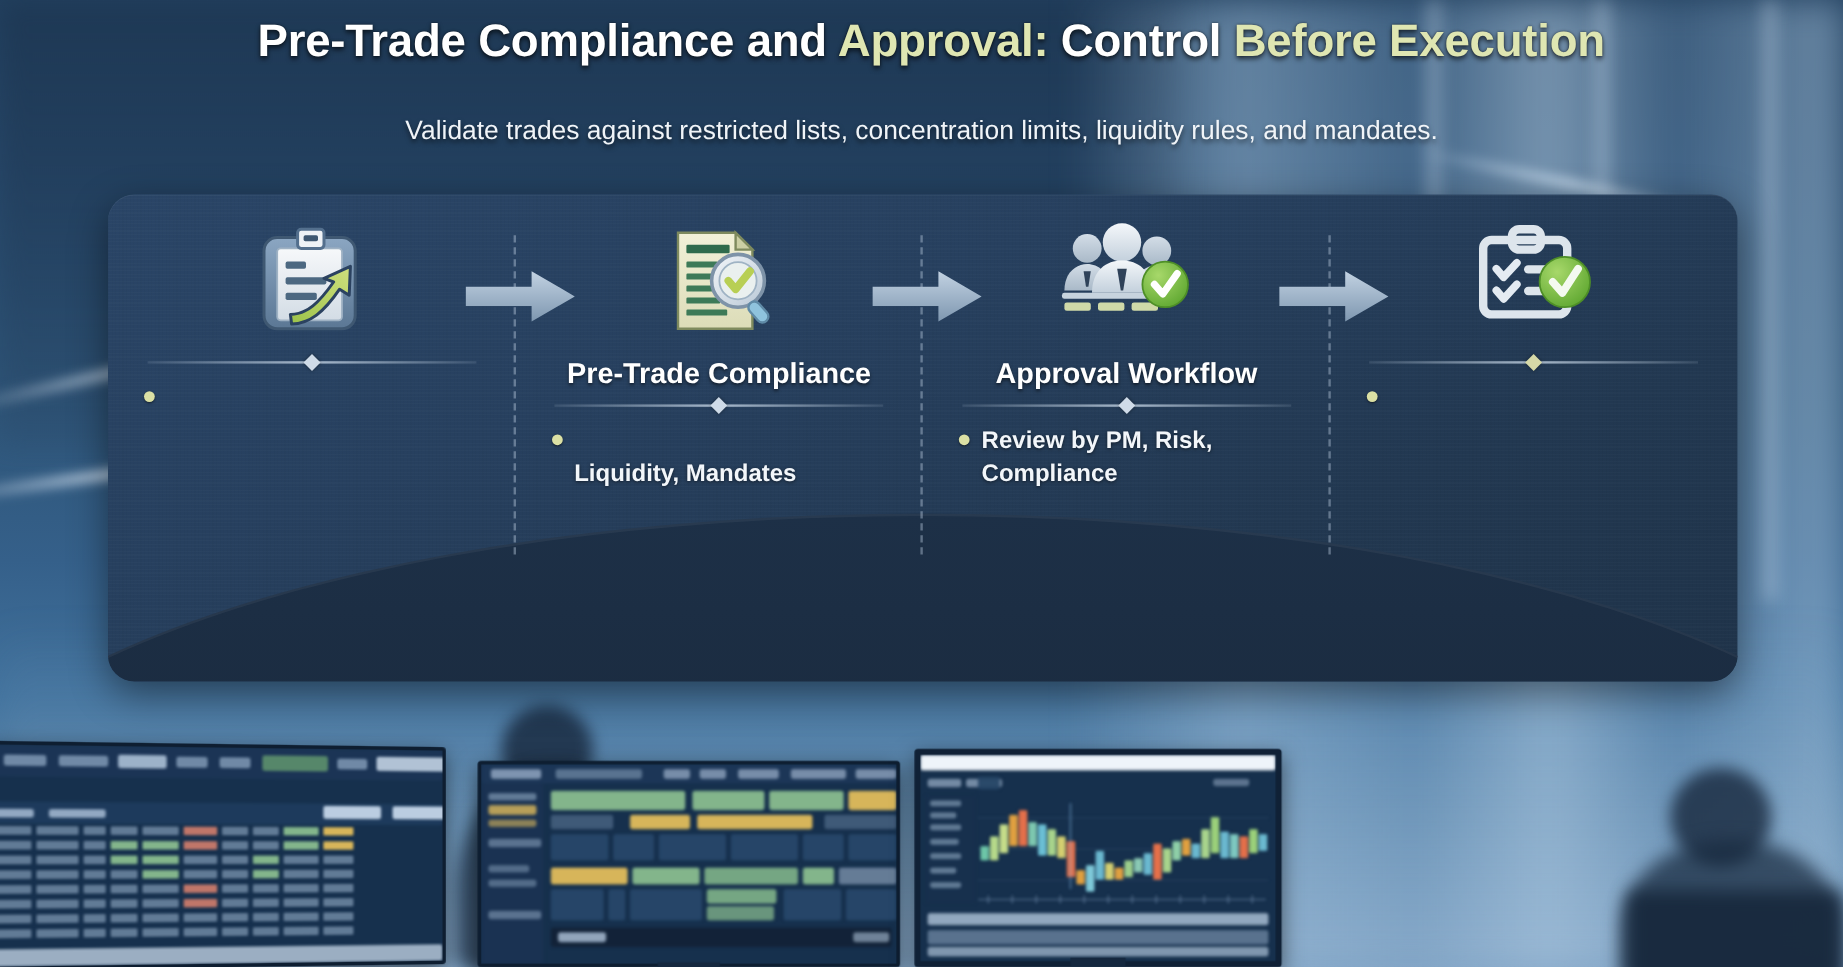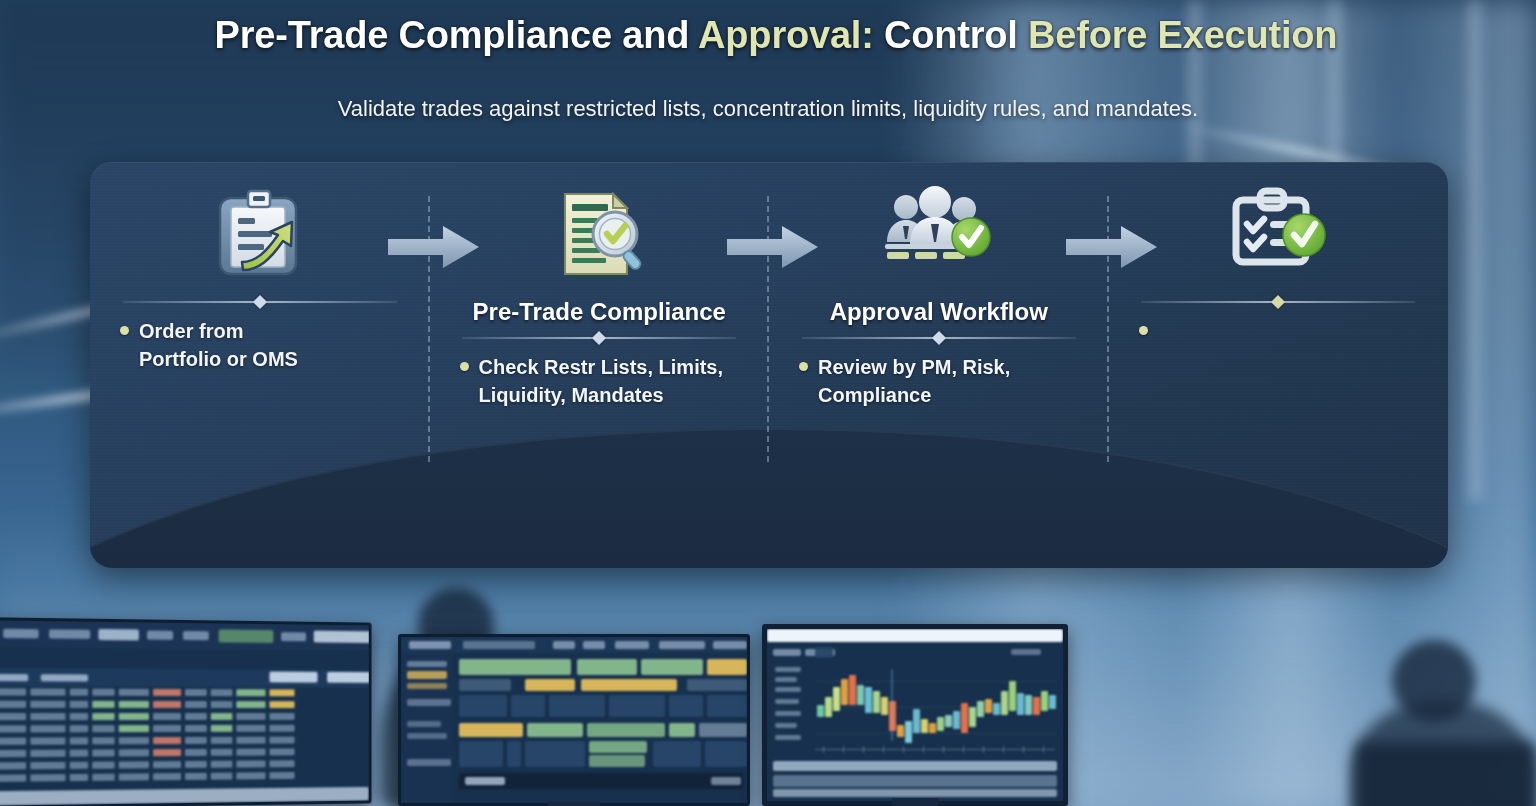--- a/index.html
+++ b/index.html
@@ -498,24 +498,20 @@
           <rect x="30" y="62" width="26" height="6" rx="1.5" fill="#4c6881"></rect>
           <path d="M34 80 C48 80 58 70 70 53 L62 50 L84 40 L83 64 L75 59 C62 78 50 88 35 88 Z" fill="url(#g1c)" stroke="#2b4260" stroke-width="2.5" stroke-linejoin="round"></path>
         </svg>
       </div>
       <div class="rule">
           <span class="dia"></span>
         </div>
       <div class="bullets">
         <div class="bullet-row">
           <span class="dot"></span>
-          <span class="bullet-text">
-            <span>Order from</span><br>
-            <span>Portfolio or OMS</span>
-          </span>
         </div>
       </div>
     </div>
 
     <div class="step">
       <div class="vsep"></div>
       <div class="icon-wrap">
         <svg width="104" height="104" viewBox="0 0 104 104">
           <defs>
             <linearGradient id="g2a" x1="0" y1="0" x2="0" y2="1">
@@ -545,21 +541,21 @@
         </svg>
       </div>
       <div class="step-title">Pre-Trade Compliance</div>
       <div class="rule">
           <span class="dia"></span>
         </div>
       <div class="bullets">
         <div class="bullet-row">
           <span class="dot"></span>
           <span class="bullet-text">
-            <span>Check Restr Lists, Limits,</span><br>
+            <br>
             <span>Liquidity, Mandates</span>
           </span>
         </div>
       </div>
     </div>
 
     <div class="step">
       <div class="vsep"></div>
       <div class="icon-wrap">
         <svg width="116" height="104" viewBox="0 0 116 104">

